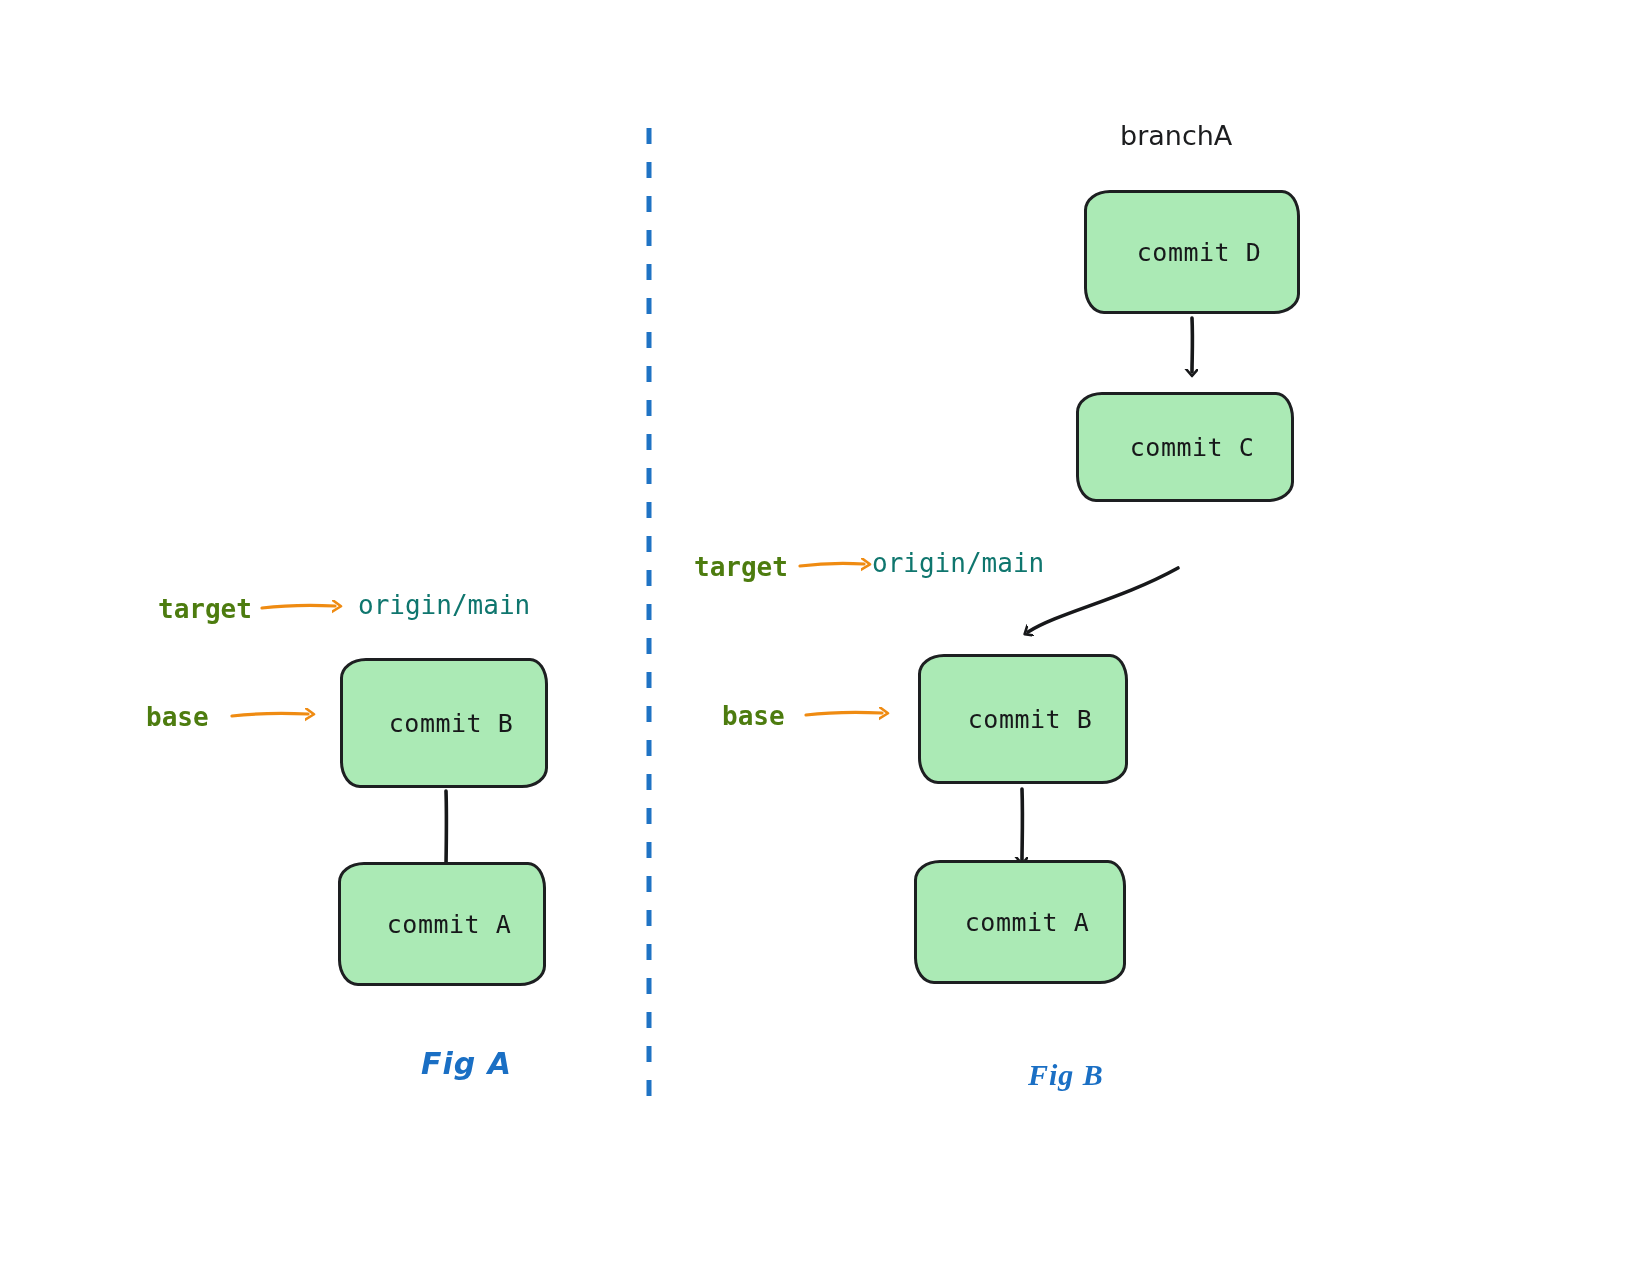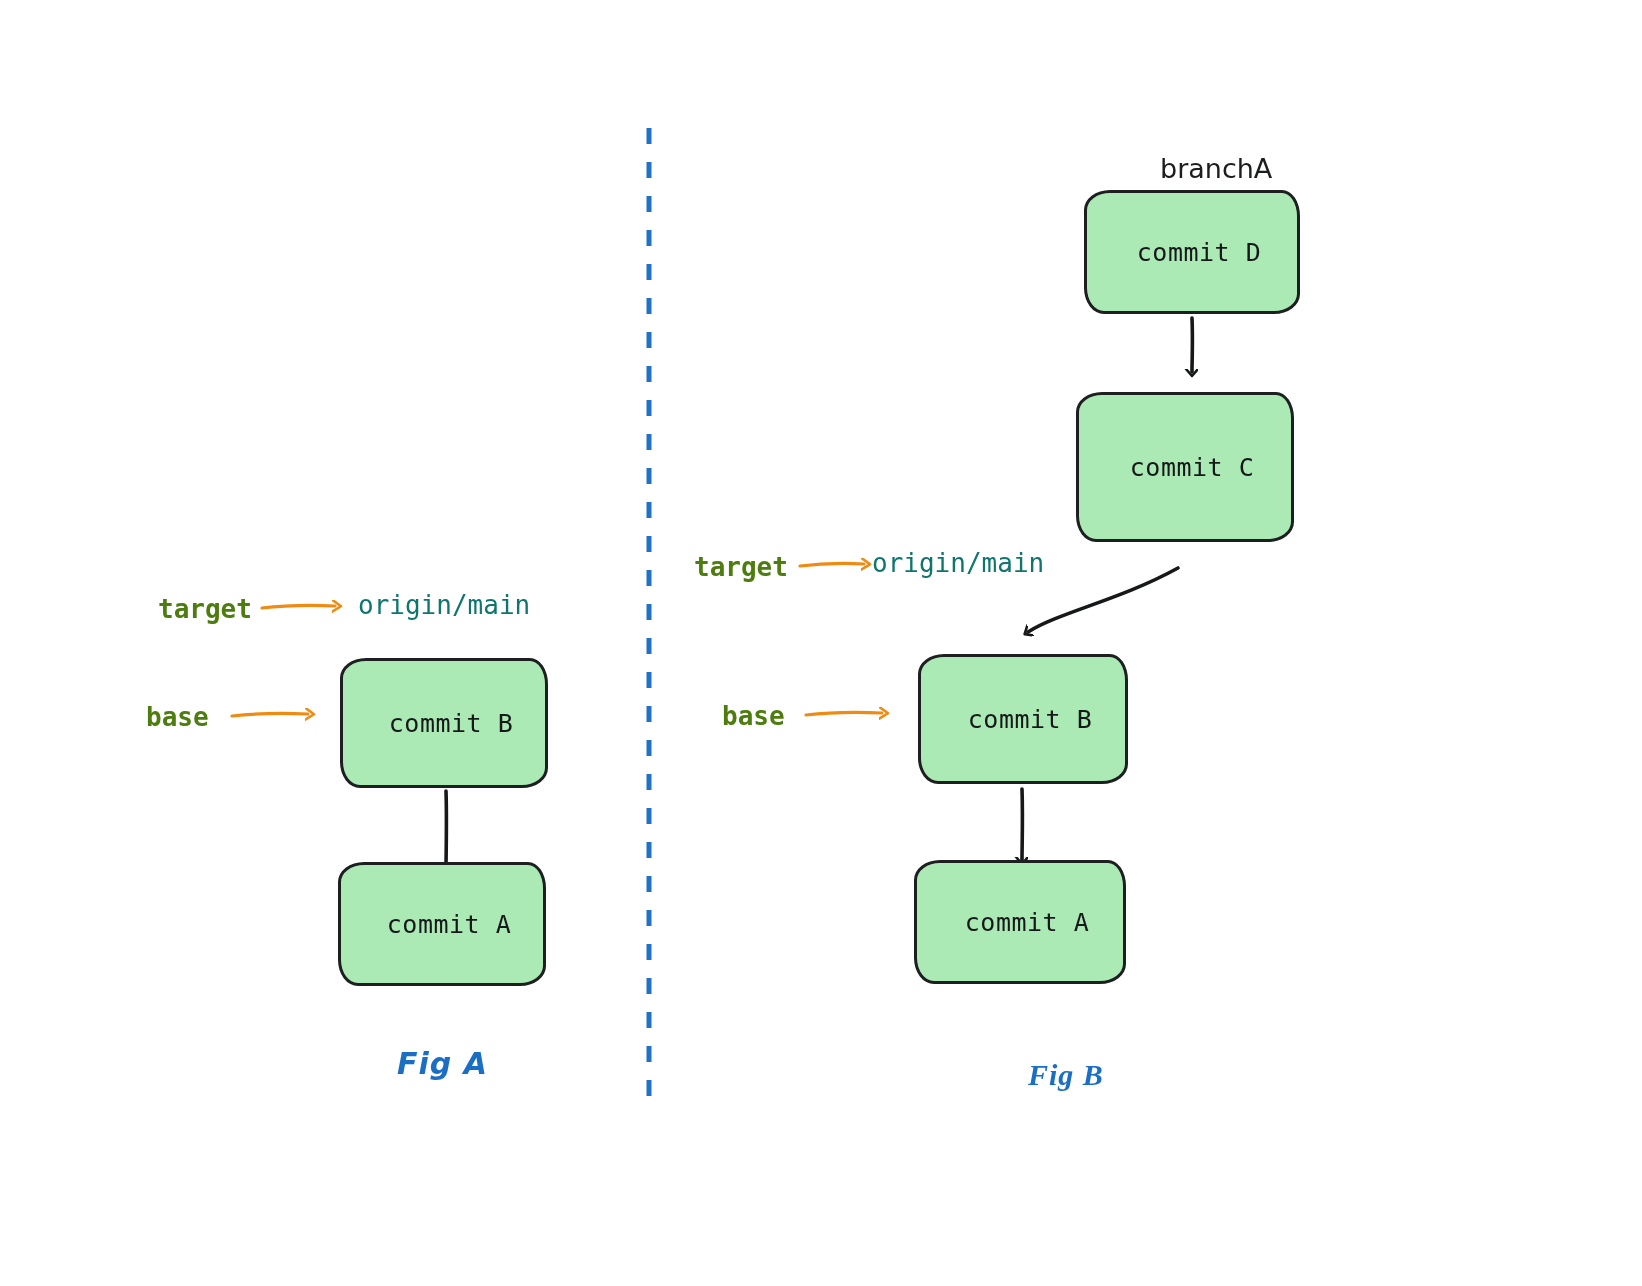--- a/index.html
+++ b/index.html
@@ -125,32 +125,32 @@
     <span class="pointer-label" style="left:146px; top:702px;">base</span>
 
     <div class="node" style="left:340px; top:658px; width:208px; height:130px;">
       <span>commit B</span>
     </div>
 
     <div class="node" style="left:338px; top:862px; width:208px; height:124px;">
       <span>commit A</span>
     </div>
 
-    <span class="fig-label" style="left:397px; top:1046px;">Fig A</span>
+    <span class="fig-label" style="left:421px; top:1046px;">Fig A</span>
   </div>
 
   <div>
 
-    <span class="branch-label" style="left:1160px; top:120px;margin-top:33px;">branchA</span>
+    <span class="branch-label" style="left:1120px; top:120px;">branchA</span>
 
     <div class="node" style="left:1084px; top:190px; width:216px; height:124px;">
       <span>commit D</span>
     </div>
 
-    <div class="node" style="left:1076px; top:392px; width:218px; height:150px;">
+    <div class="node" style="left:1076px; top:392px; width:218px; height:110px;">
       <span>commit C</span>
     </div>
 
     <span class="pointer-label" style="left:694px; top:552px;">target</span>
 
     <span class="mono-label" style="left:872px; top:548px;">origin/main</span>
 
     <span class="pointer-label" style="left:722px; top:701px;">base</span>
 
     <div class="node" style="left:918px; top:654px; width:210px; height:130px;">

